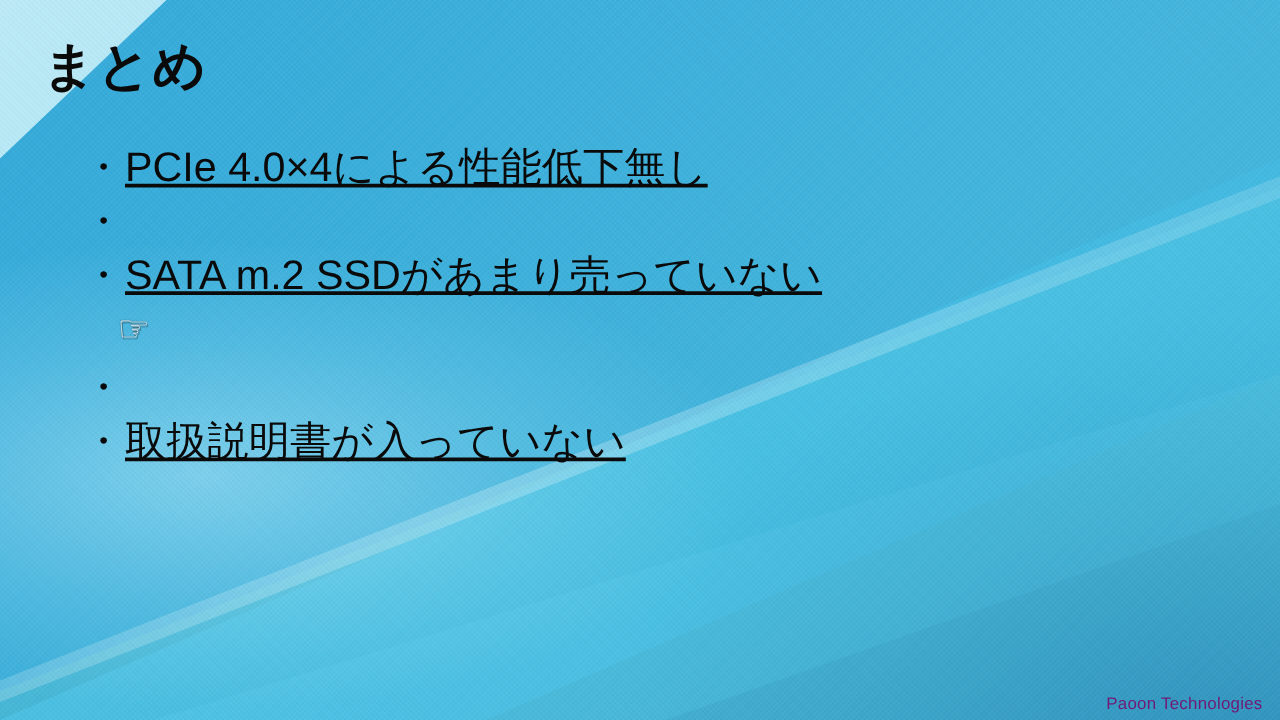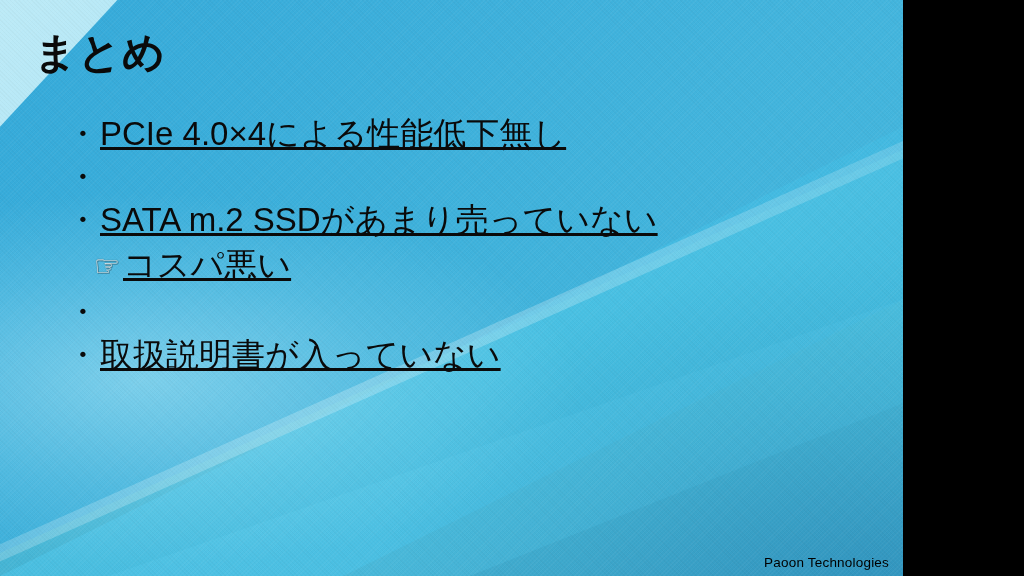--- a/index.html
+++ b/index.html
@@ -3,21 +3,21 @@
 <meta charset="utf-8">
 <style>
   html, body {
     margin: 0;
     padding: 0;
     background: #000;
   }
 
   #slide {
     position: relative;
-    width: 903px;
+    width: 1024px;
     height: 576px;
     overflow: hidden;
     font-family: "Liberation Sans", "DejaVu Sans", sans-serif;
     background: #4BBAD8;
   }
 
   
   .bg-layer {
     position: absolute;
     inset: 0;
@@ -163,21 +163,21 @@
   .bullet-text {
     flex: 0 1 auto;
     text-decoration: underline;
   }
 
   #footer-brand {
     position: absolute;
     right: 14px;
     bottom: 6px;
     font-size: 13.5px;
-    color: #000000;
+    color: #701a75;
     letter-spacing: 0.2px;
     white-space: nowrap;
     text-align: center;
   }
 </style>
 </head>
 <body>
 
 <div id="slide">
 
@@ -202,21 +202,20 @@
         </div>
         <div class="bullet-row">
           <span class="bullet-marker">・</span>
         </div>
         <div class="bullet-row">
           <span class="bullet-marker">・</span>
           <span class="bullet-text">SATA m.2 SSDがあまり売っていない</span>
         </div>
         <div class="bullet-row sub">
           <span class="bullet-marker hand">☞</span>
-          <span class="bullet-text">コスパ悪い</span>
         </div>
         <div class="bullet-row">
           <span class="bullet-marker">・</span>
         </div>
         <div class="bullet-row">
           <span class="bullet-marker">・</span>
           <span class="bullet-text">取扱説明書が入っていない</span>
         </div>
       </div>
 

